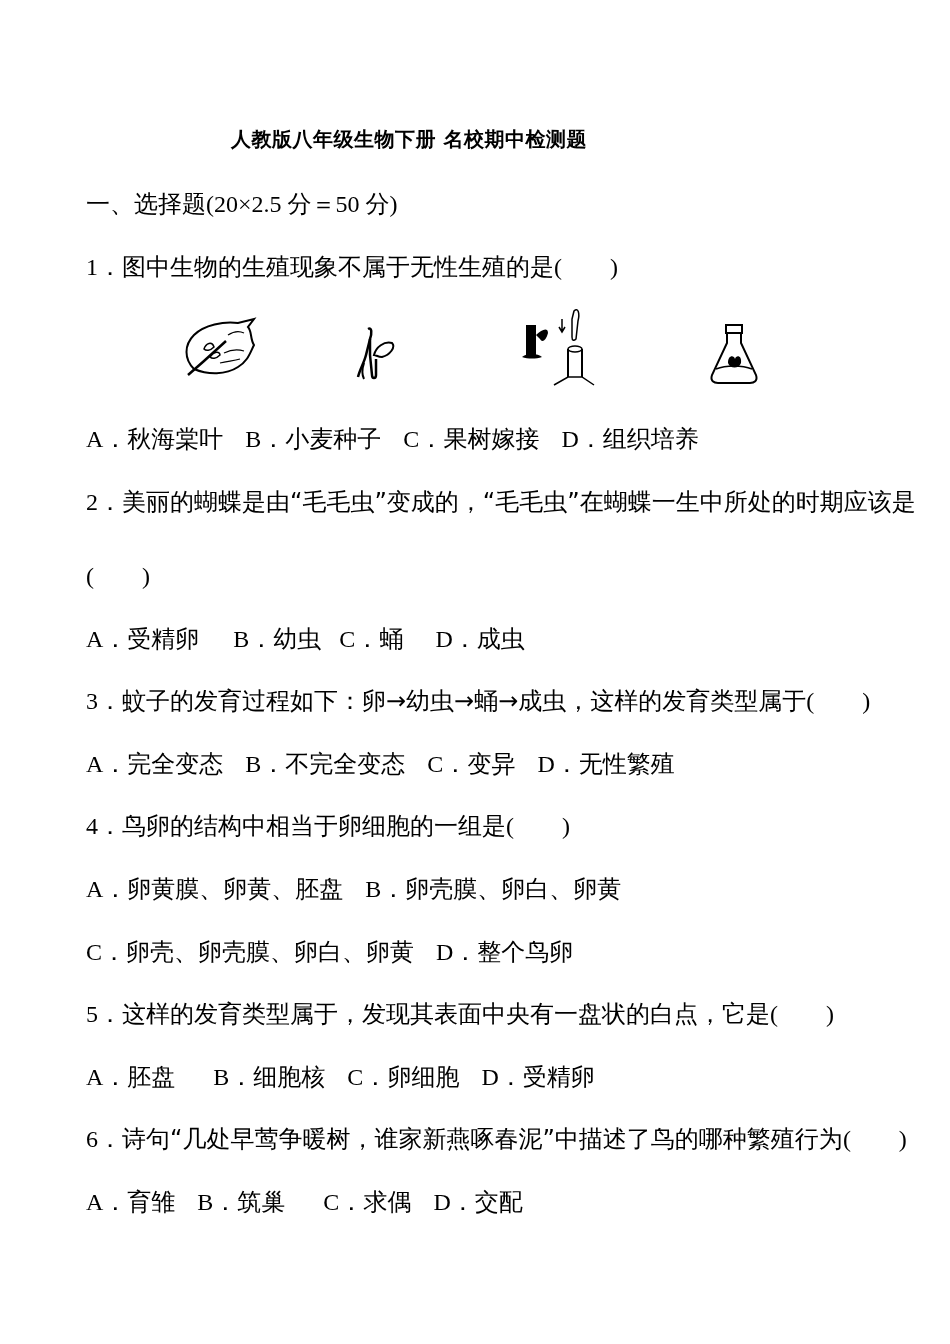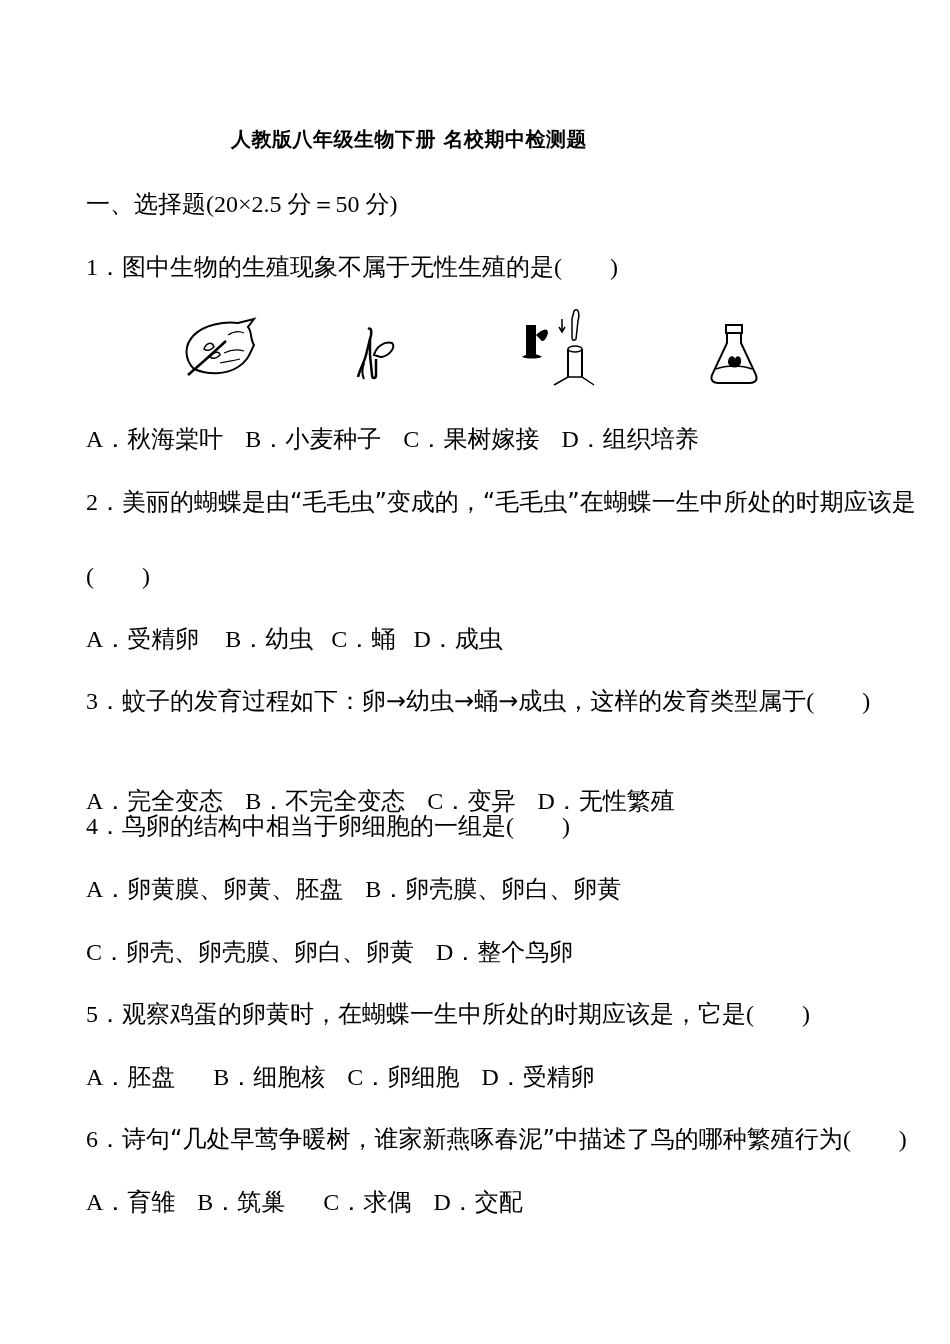--- a/index.html
+++ b/index.html
@@ -79,42 +79,42 @@
     <span class="opt" style="margin-right:22px;"><span class="opt-letter">A．</span><span>秋海棠叶</span></span><span class="opt" style="margin-right:22px;"><span class="opt-letter">B．</span><span>小麦种子</span></span><span class="opt" style="margin-right:22px;"><span class="opt-letter">C．</span><span>果树嫁接</span></span><span class="opt"><span class="opt-letter">D．</span><span>组织培养</span></span>
   </div>
 
   <div class="line" style="top:488px;">
     <span class="num">2．</span><span>美丽的蝴蝶是由“毛毛虫”变成的，“毛毛虫”在蝴蝶一生中所处的时期应该是</span>
   </div>
   <div class="line" style="top:562px;">
     <span class="paren">(　　)</span>
   </div>
   <div class="line" style="top:625px;">
-    <span class="opt" style="margin-right:26px;text-align:right;"><span class="opt-letter">A．</span><span>受精卵</span></span><span class="opt" style="margin-right:18px;"><span class="opt-letter">B．</span><span>幼虫</span></span><span class="opt" style="margin-right:18px;"><span class="opt-letter">C．</span><span>蛹</span></span><span class="opt"><span class="opt-letter">D．</span><span>成虫</span></span>
+    <span class="opt" style="margin-right:34px;text-align:right;"><span class="opt-letter">A．</span><span>受精卵</span></span><span class="opt" style="margin-right:18px;"><span class="opt-letter">B．</span><span>幼虫</span></span><span class="opt" style="margin-right:32px;"><span class="opt-letter">C．</span><span>蛹</span></span><span class="opt"><span class="opt-letter">D．</span><span>成虫</span></span>
   </div>
 
   <div class="line" style="top:687px;">
     <span class="num">3．</span><span>蚊子的发育过程如下：卵→幼虫→蛹→成虫，这样的发育类型属于</span><span class="paren">(　　)</span>
   </div>
   <div class="line" style="top:750px;">
-    <span class="opt" style="margin-right:22px;"><span class="opt-letter">A．</span><span>完全变态</span></span><span class="opt" style="margin-right:22px;margin-top:37px;"><span class="opt-letter">B．</span><span>不完全变态</span></span><span class="opt" style="margin-right:22px;text-align:center;"><span class="opt-letter">C．</span><span>变异</span></span><span class="opt"><span class="opt-letter">D．</span><span>无性繁殖</span></span>
+    <span class="opt" style="margin-right:22px;"><span class="opt-letter">A．</span><span>完全变态</span></span><span class="opt" style="margin-right:22px;"><span class="opt-letter">B．</span><span>不完全变态</span></span><span class="opt" style="margin-right:22px;text-align:center;"><span class="opt-letter">C．</span><span>变异</span></span><span class="opt"><span class="opt-letter">D．</span><span>无性繁殖</span></span>
   </div>
 
   <div class="line" style="top:812px;">
     <span class="num">4．</span><span>鸟卵的结构中相当于卵细胞的一组是</span><span class="paren">(　　)</span>
   </div>
   <div class="line" style="top:875px;text-align:center;">
     <span class="opt" style="margin-right:22px;"><span class="opt-letter">A．</span><span>卵黄膜、卵黄、胚盘</span></span><span class="opt"><span class="opt-letter">B．</span><span>卵壳膜、卵白、卵黄</span></span>
   </div>
   <div class="line" style="top:938px;">
     <span class="opt" style="margin-right:22px;"><span class="opt-letter">C．</span><span>卵壳、卵壳膜、卵白、卵黄</span></span><span class="opt"><span class="opt-letter">D．</span><span>整个鸟卵</span></span>
   </div>
 
   <div class="line" style="top:1000px;">
-    <span class="num">5．</span><span>观察鸡蛋的卵黄时，在蝴蝶一生中所处的时期应该是，它是</span><span class="paren">(　　)</span>
+    <span class="num">5．</span><span>这样的发育类型属于，发现其表面中央有一盘状的白点，它是</span><span class="paren">(　　)</span>
   </div>
   <div class="line" style="top:1063px;">
     <span class="opt" style="margin-right:38px;"><span class="opt-letter">A．</span><span>胚盘</span></span><span class="opt" style="margin-right:22px;"><span class="opt-letter">B．</span><span>细胞核</span></span><span class="opt" style="margin-right:22px;"><span class="opt-letter">C．</span><span>卵细胞</span></span><span class="opt"><span class="opt-letter">D．</span><span>受精卵</span></span>
   </div>
 
   <div class="line" style="top:1125px;">
     <span class="num">6．</span><span>诗句“几处早莺争暖树，谁家新燕啄春泥”中描述了鸟的哪种繁殖行为</span><span class="paren">(　　)</span>
   </div>
   <div class="line" style="top:1188px;">
     <span class="opt" style="margin-right:22px;"><span class="opt-letter">A．</span><span>育雏</span></span><span class="opt" style="margin-right:38px;"><span class="opt-letter">B．</span><span>筑巢</span></span><span class="opt" style="margin-right:22px;"><span class="opt-letter">C．</span><span>求偶</span></span><span class="opt"><span class="opt-letter">D．</span><span>交配</span></span>

